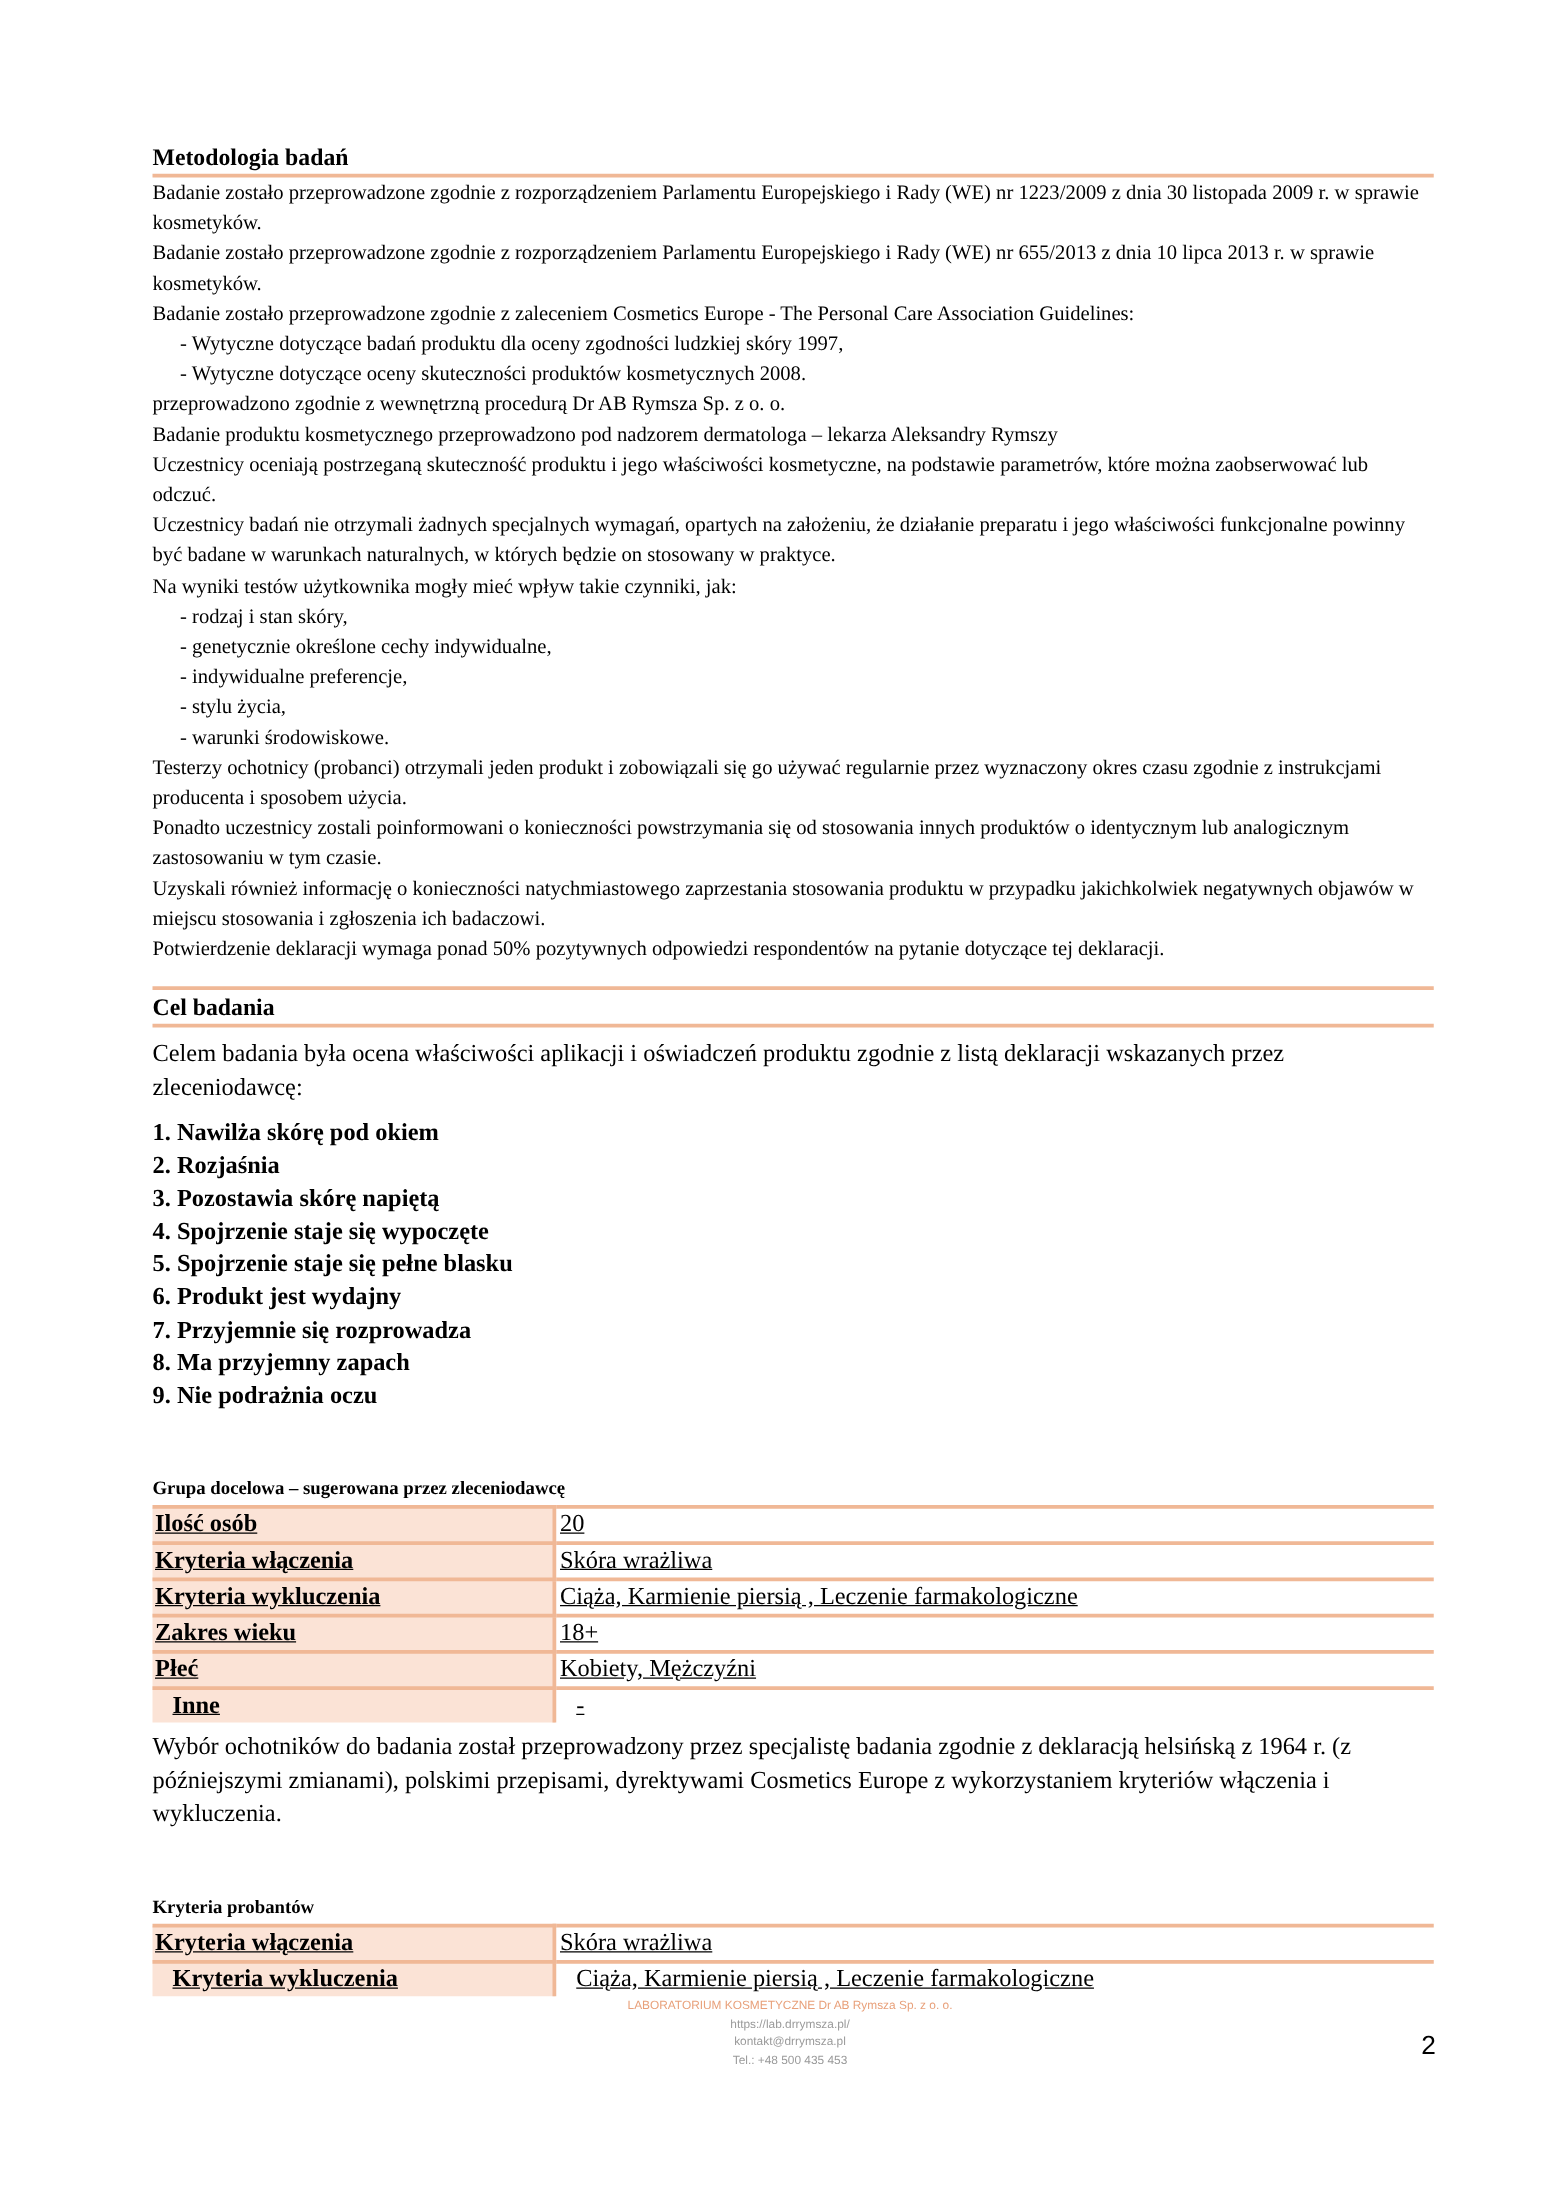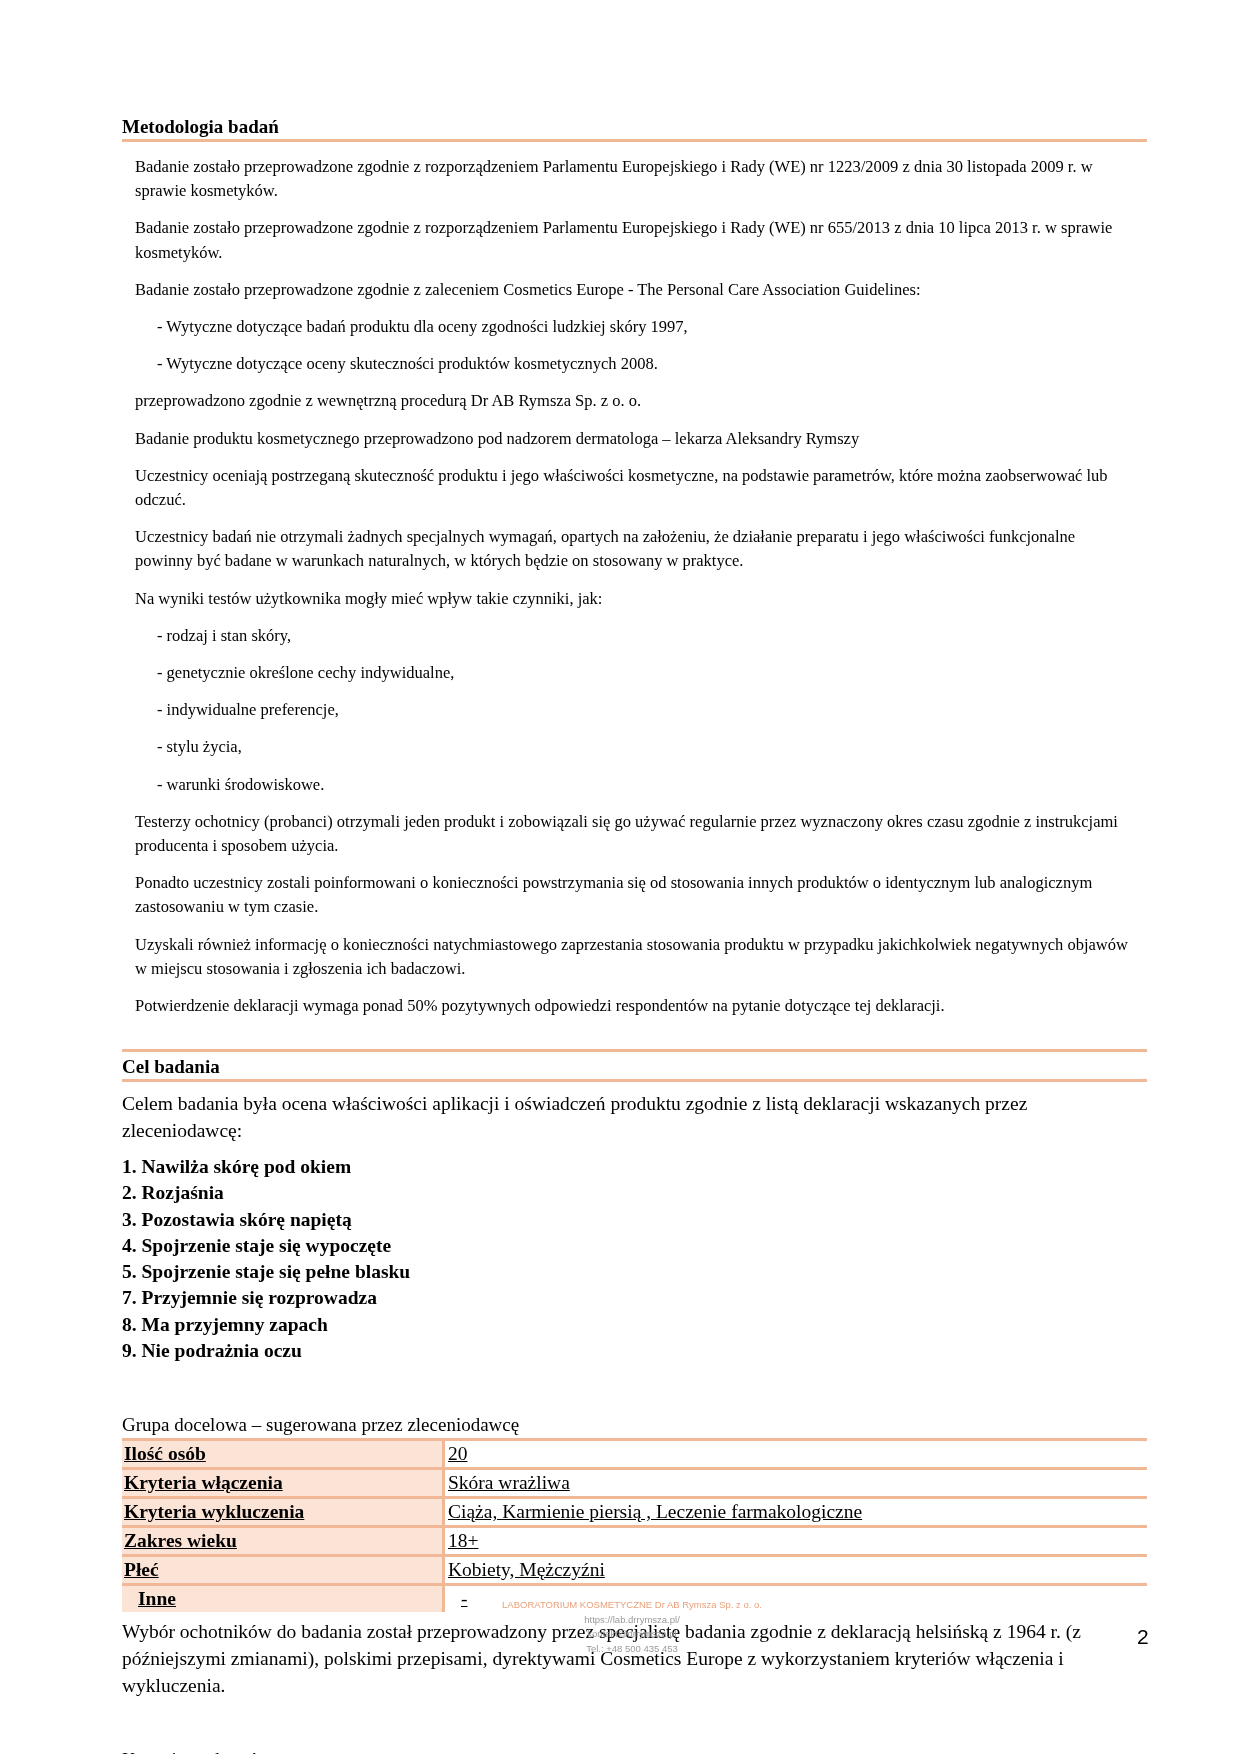--- a/index.html
+++ b/index.html
@@ -30,21 +30,21 @@
       border-bottom: 3px solid #f0b896;
     }
     .section-head.top-line {
       border-top: 3px solid #f0b896;
       padding-top: 3px;
     }
     .small-text {
       font-size: 16.5px;
       line-height: 24.2px;
     }
-    .small-text p { margin: 13px; }
+    .small-text p { margin: 0; }
     .small-text .indent { padding-left: 22px; }
     .large-text {
       font-size: 19.5px;
       line-height: 27px;
     }
     .large-text p { margin: 0; }
     .decl-list {
       list-style: none;
       margin: 10px 0 4px 0;
       padding: 0;
@@ -74,22 +74,22 @@
       background: #fbe3d6;
       font-weight: bold;
       border-right: 3px solid #f0b896;
       padding-left: 2px;
     }
     table.info td.value {
       padding-left: 3px;
     }
     table.info tr:last-child td { border-bottom: none; padding-left: 16px; }
     .subhead-plain {
-      font-weight: normal;
-      font-size: 19px;
+      font-weight: bold;
+      font-size: 15px;
       line-height: 26px;
       border-bottom: 3px solid #f0b896;
     }
     .footer {
       position: absolute;
       left: 0; width: 1240px;
       top: 1598px;
       text-align: center;
       font-family: "Liberation Sans", sans-serif;
       font-size: 9.5px;
@@ -140,20 +140,21 @@
     <div class="section-head top-line">Cel badania</div>
     <div class="large-text" style="margin-top:8px;">
       <p>Celem badania była ocena właściwości aplikacji i oświadczeń produktu zgodnie z listą deklaracji wskazanych przez zleceniodawcę:</p>
     </div>
     <ul class="decl-list">
       <li>1. Nawilża skórę pod okiem</li>
       <li>2. Rozjaśnia</li>
       <li>3. Pozostawia skórę napiętą</li>
       <li>4. Spojrzenie staje się wypoczęte</li>
       <li>5. Spojrzenie staje się pełne blasku</li>
+      <li>6. Produkt jest wydajny</li>
       <li>7. Przyjemnie się rozprowadza</li>
       <li>8. Ma przyjemny zapach</li>
       <li>9. Nie podrażnia oczu</li>
     </ul>
 
     <div class="gap-cel"></div>
 
     <div class="subhead-plain" style="border-bottom:none;">Grupa docelowa – sugerowana przez zleceniodawcę</div>
     <table class="info">
       <tbody>

